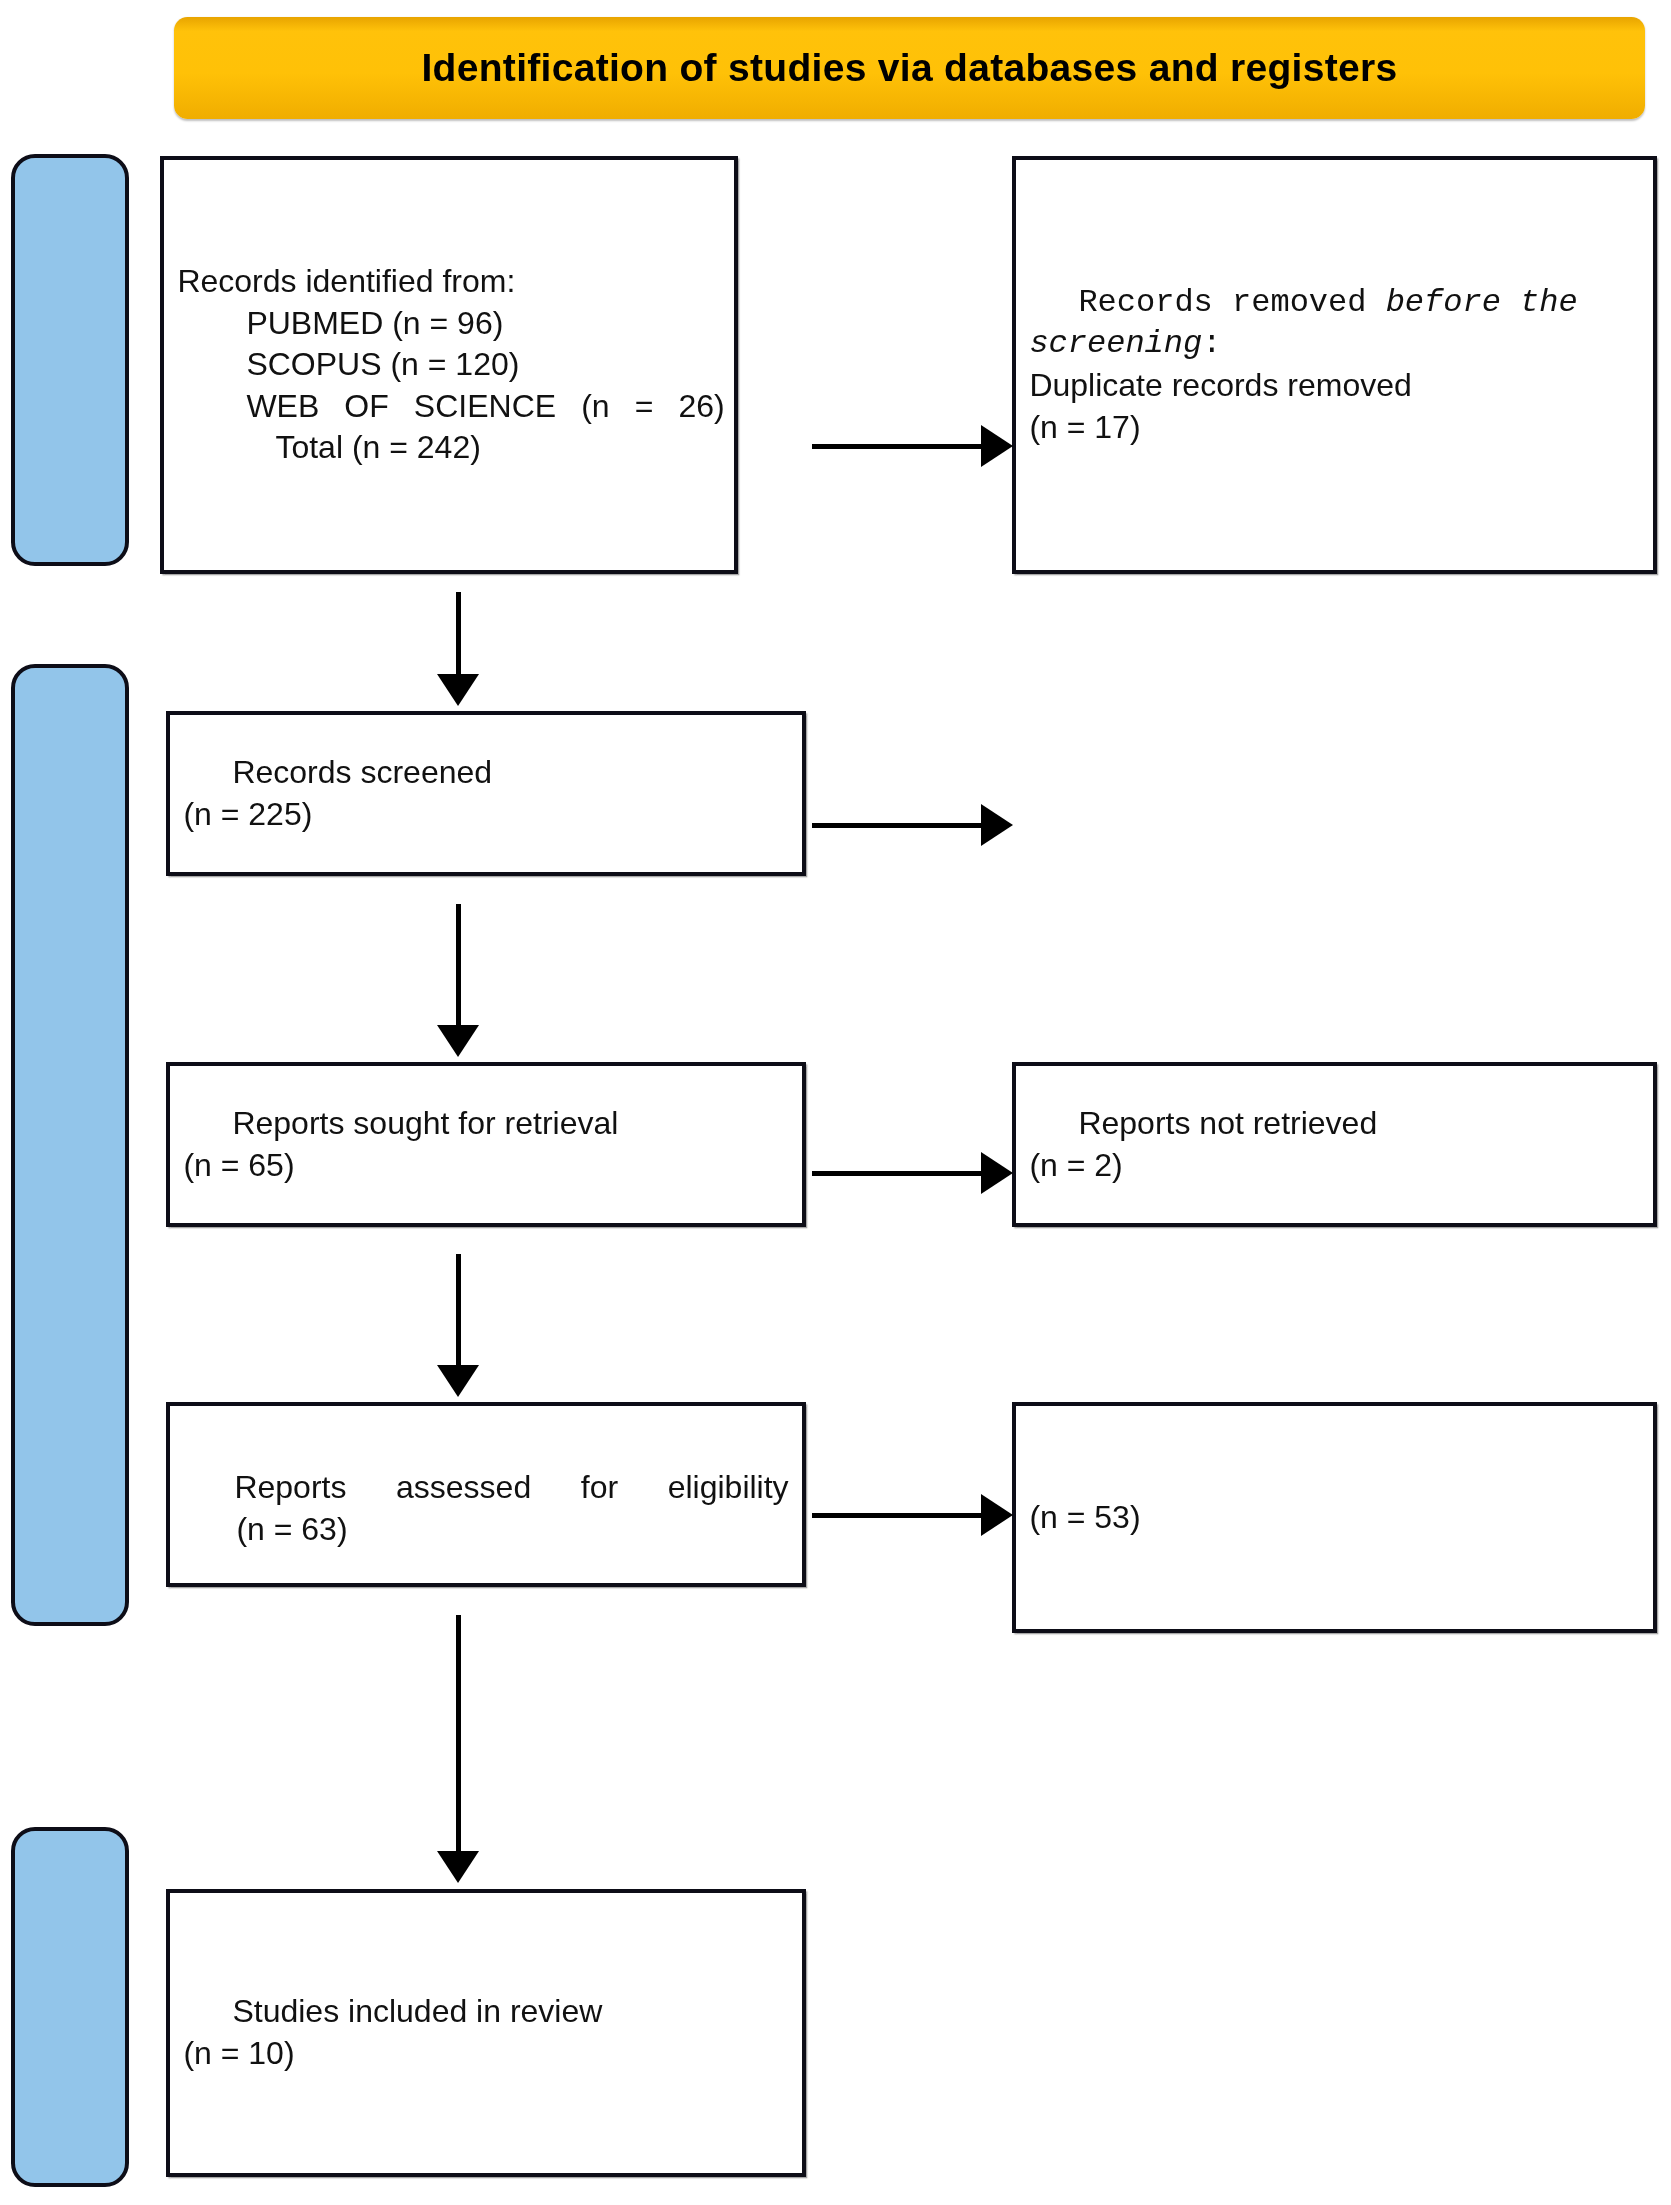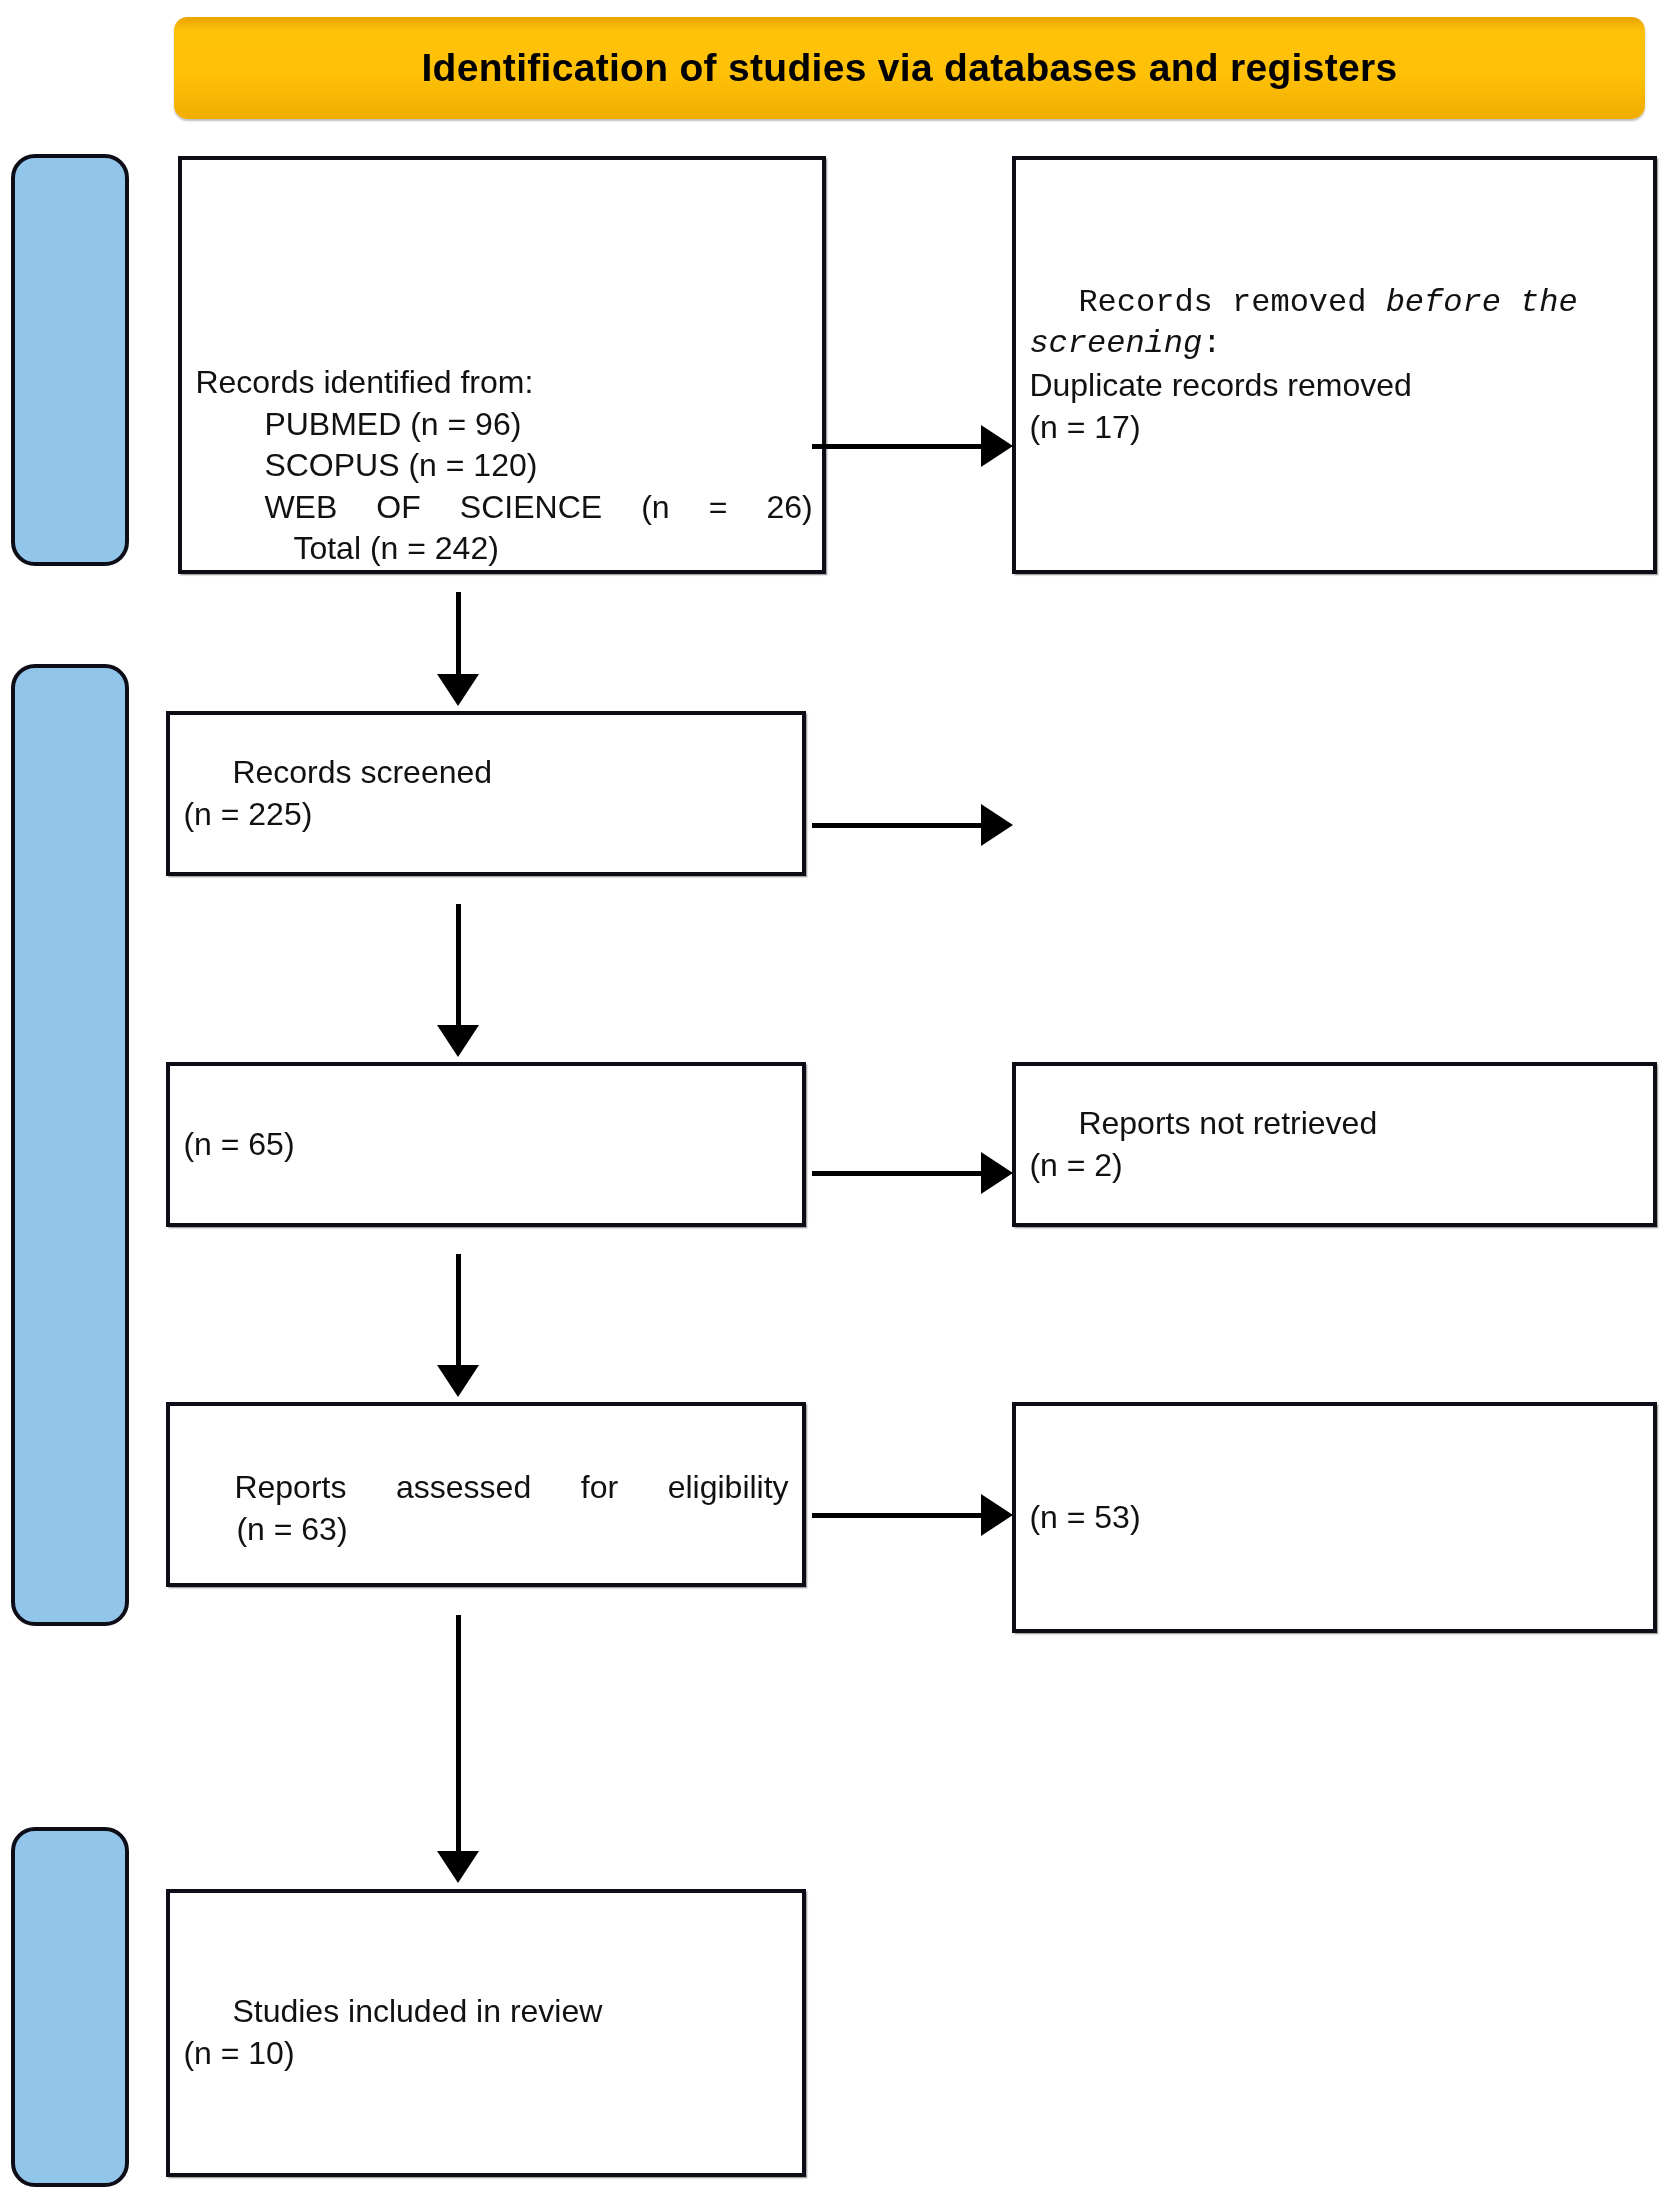--- a/index.html
+++ b/index.html
@@ -113,36 +113,36 @@
 <div id="canvas">
 
   <div class="banner">
     <div class="banner-text">Identification of studies via databases and registers</div>
   </div>
 
   <div class="sidetab" style="left:11.3px; top:154px; width:118px; height:412px;"></div>
   <div class="sidetab" style="left:11.3px; top:664px; width:118px; height:962px;"></div>
   <div class="sidetab" style="left:11.3px; top:1827px; width:118px; height:360px;"></div>
 
-  <div class="box" style="left:178px; top:156px; width:648px; height:418px;align-items:flex-end;">
+  <div class="box" style="left:160px; top:156px; width:578px; height:418px;">
     <div class="box-text just"><span class="indent">Records identified from:</span>
 <span style="display:block; text-indent:69px;">PUBMED (n = 96)</span><span style="display:block; text-indent:69px;">SCOPUS (n = 120)</span><span style="display:block; text-indent:69px; text-align:justify; text-align-last:justify;">WEB OF SCIENCE (n = 26)</span><span style="display:block; text-indent:98px;">Total (n = 242)</span></div>
   </div>
 
   <div class="box" style="left:1012px; top:156px; width:645px; height:418px;">
     <div class="box-text"><span style="display:block; text-indent:49px;font-family:Liberation Mono, monospace;"><span>Records removed </span><span class="it">before the screening</span><span>:</span></span><span style="display:block;">Duplicate records removed</span><span style="display:block;">(n = 17)</span></div>
   </div>
 
   <div class="box" style="left:166px; top:711px; width:640px; height:165px;">
     <div class="box-text"><span style="display:block; text-indent:49px;">Records screened</span><span style="display:block;">(n = 225)</span></div>
   </div>
 
 
   <div class="box" style="left:166px; top:1062px; width:640px; height:165px;">
-    <div class="box-text"><span style="display:block;">(n = 65)</span></div>
+    <div class="box-text"><span style="display:block; text-indent:49px;">Reports sought for retrieval</span><span style="display:block;">(n = 65)</span></div>
   </div>
 
   <div class="box" style="left:1012px; top:1062px; width:645px; height:165px;">
     <div class="box-text"><span style="display:block; text-indent:49px;">Reports not retrieved</span><span style="display:block;">(n = 2)</span></div>
   </div>
 
   <div class="box" style="left:166px; top:1402px; width:640px; height:185px;">
     <div class="box-text"><span style="display:block; text-indent:51px; text-align:justify; text-align-last:justify;margin-top:28px;">Reports assessed for eligibility</span><span style="display:block; text-indent:53px;">(n = 63)</span></div>
   </div>
 

